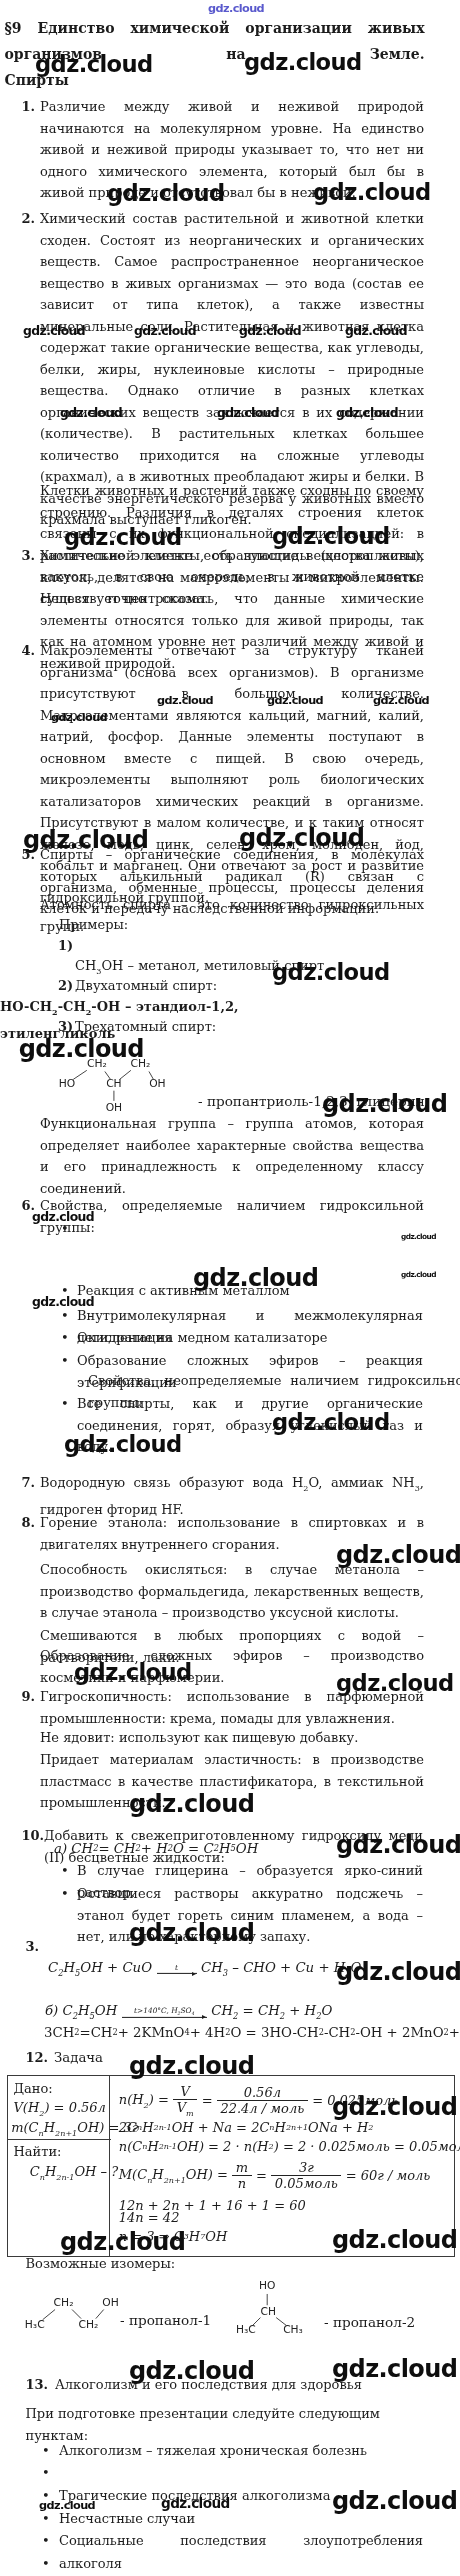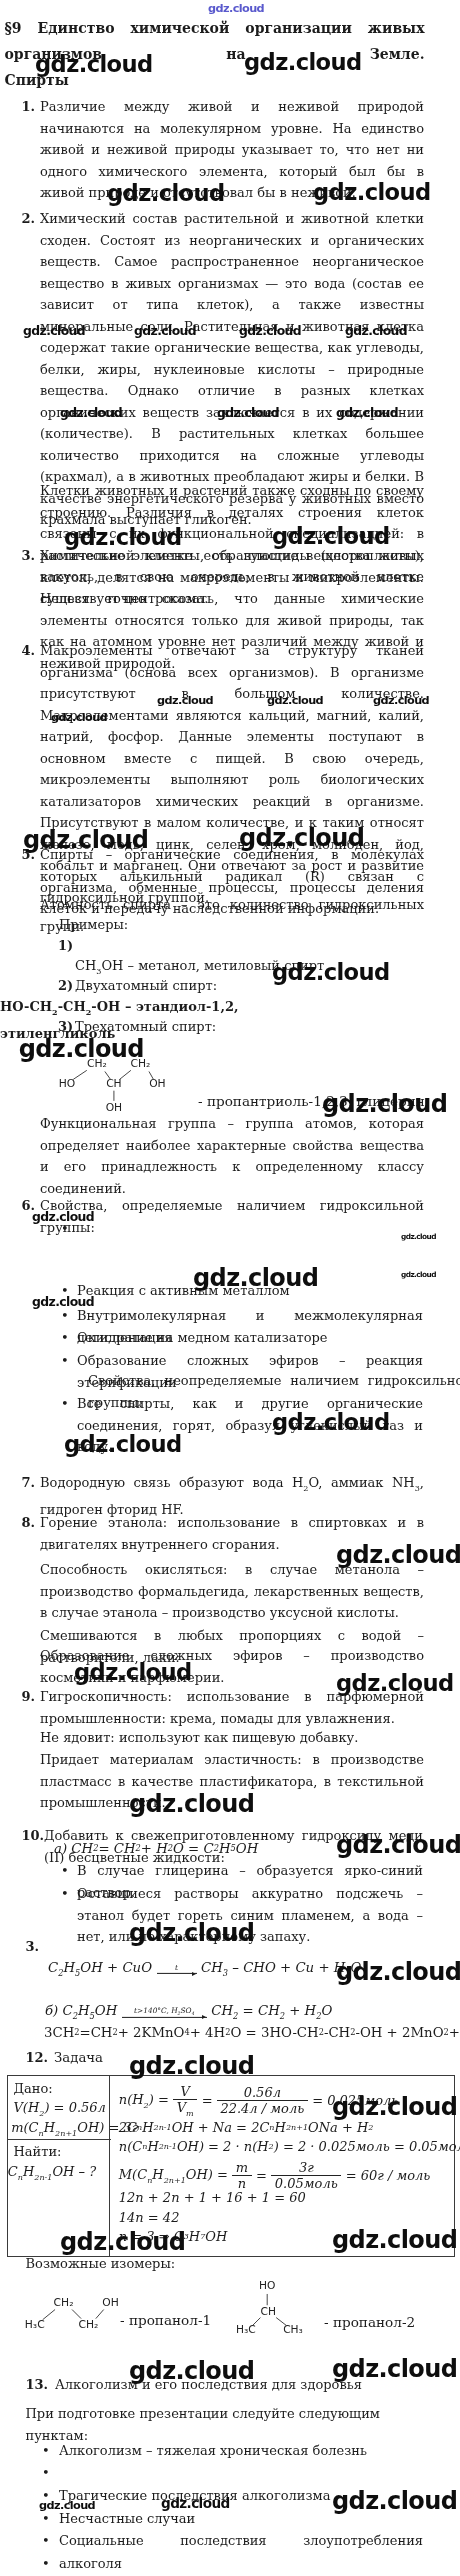--- a/index.html
+++ b/index.html
@@ -245,21 +245,21 @@
   <span class="inum" style="left:25.5px;top:2048px">12.</span>
   <div class="fline" style="left:54px;top:2048px">Задача</div>
 
   <div id="table12">
     <div class="vdiv"></div>
     <div class="hdiv"></div>
     <div class="tcell" style="left:5.7px;top:4.5px">Дано:</div>
     <div class="tcell math" style="left:5.7px;top:24px">V(H<sub>2</sub>) = 0.56л</div>
     <div class="tcell math" style="left:3.4px;top:44px">m(C<sub>n</sub>H<sub>2n+1</sub>OH) = 3г</div>
     <div class="tcell" style="left:5.7px;top:68px">Найти:</div>
-    <div class="tcell math" style="left:0;top:88px">C<sub>n</sub>H<sub>2n-1</sub>OH – ?</div>
+    <div class="tcell math" style="left:22px;top:88px">C<sub>n</sub>H<sub>2n-1</sub>OH – ?</div>
 
     <div class="trow" style="left:111px;top:8px">
       <span class="math">n(H<sub>2</sub>) =</span>
       <span class="frac math">
         <span class="fn">V</span>
         <span class="fd">V<sub>m</sub></span>
       </span>
       <span class="math">=</span>
       <span class="frac math">
         <span class="fn">0.56л</span>
@@ -275,21 +275,21 @@
         <span class="fn">m</span>
         <span class="fd">n</span>
       </span>
       <span class="math">=</span>
       <span class="frac math">
         <span class="fn">3г</span>
         <span class="fd">0.05моль</span>
       </span>
       <span class="math">= 60г / моль</span>
     </div>
-    <div class="trow math" style="left:111px;top:114px">12n + 2n + 1 + 16 + 1 = 60</div>
+    <div class="trow math" style="left:111px;top:122px">12n + 2n + 1 + 16 + 1 = 60</div>
     <div class="trow math" style="left:111px;top:134px">14n = 42</div>
     <div class="trow math" style="left:111px;top:153px">n = 3 ⇒ C<sub>3</sub>H<sub>7</sub>OH</div>
   </div>
 
   <svg class="struct" style="left:20.4px;top:2280px" width="99" height="54" viewBox="0 0 175 95">
     <line x1="40" y1="70" x2="62" y2="52"></line>
     <line x1="92" y1="52" x2="108" y2="68"></line>
     <line x1="134" y1="68" x2="148" y2="52"></line>
     <text x="26" y="84" text-anchor="middle">H₃C</text>
     <text x="77" y="46" text-anchor="middle">CH₂</text>

